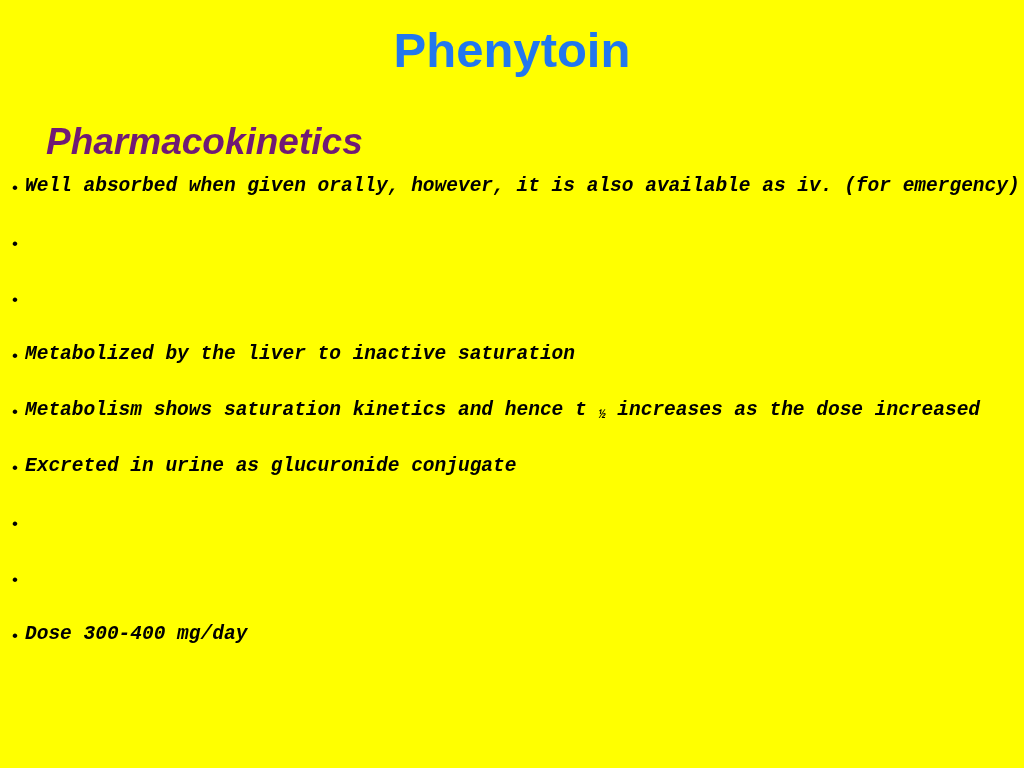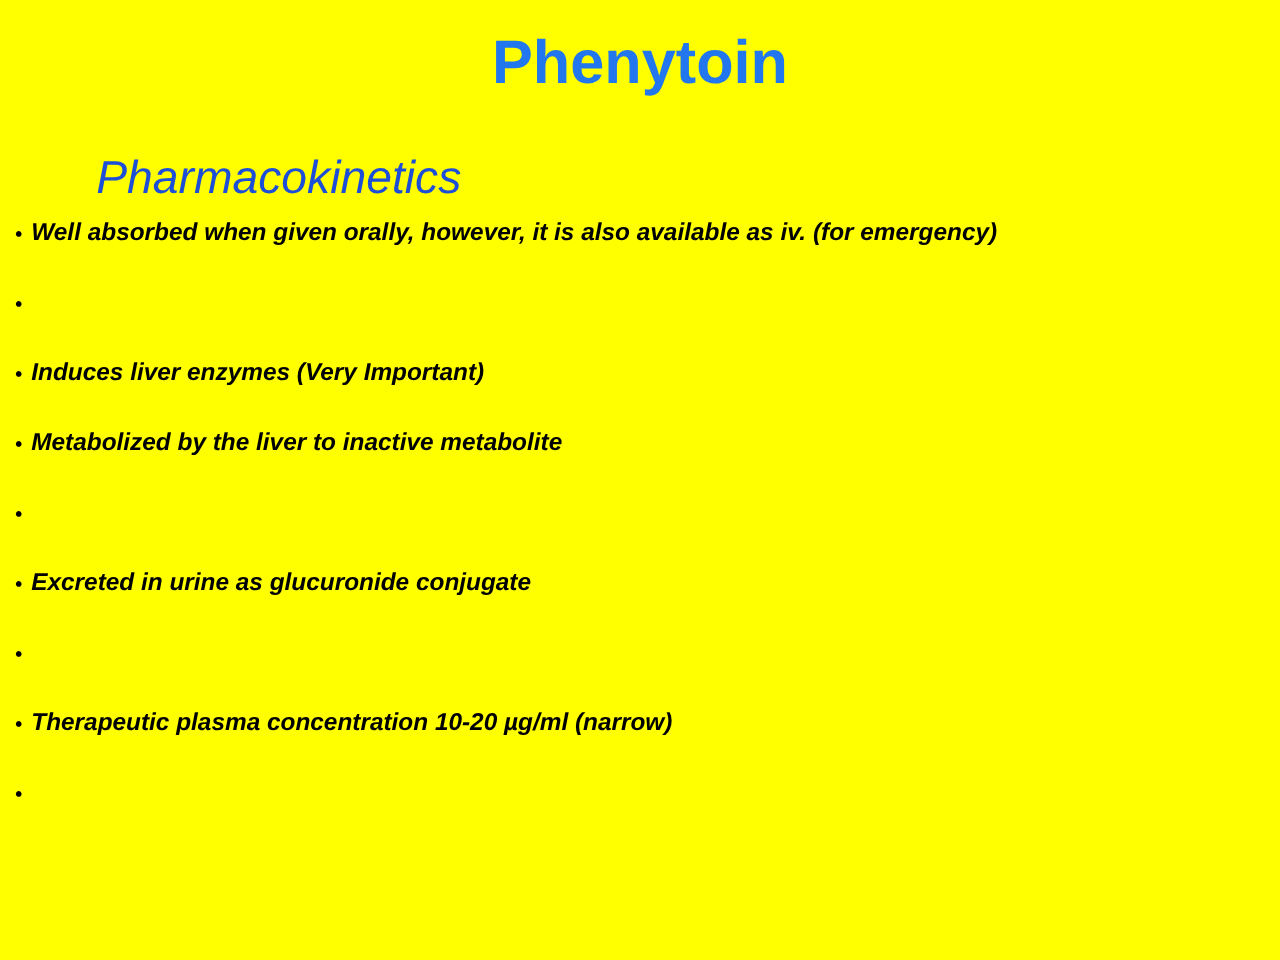--- a/index.html
+++ b/index.html
@@ -30,25 +30,24 @@
     color: #2277EE;
     font-size: 49px;
     font-weight: bold;
     font-style: normal;
     letter-spacing: 0px;
   }
   .section-heading {
     position: absolute;
     top: 121px;
     left: 46px;
-    color: #1d4ed8;
+    color: #701a75;
     font-size: 37px;
-    font-weight: normal;
+    font-weight: bold;
     font-style: italic;
-    margin-left: 31px;
   }
   .bullet-list {
     position: absolute;
     top: 170px;
     left: 12px;
     width: 1000px;
   }
   .bullet-item {
     display: flex;
     align-items: flex-start;
@@ -64,20 +63,21 @@
     flex: 0 0 13px;
   }
   .bullet-text {
     color: #000000;
     font-size: 19.5px;
     font-weight: bold;
     font-style: italic;
     line-height: 28px;
     padding-top: 2px;
     white-space: pre;
+    font-family: Liberation Mono, monospace;
   }
   .bullet-text sub {
     font-size: 12px;
     vertical-align: baseline;
     position: relative;
     top: 3px;
   }
 </style>
 </head>
 <body>
@@ -94,45 +94,45 @@
       <span class="bullet-marker">•</span>
       <span class="bullet-text">Well absorbed when given orally, however, it is also available as iv. (for emergency)</span>
     </div>
 
     <div class="bullet-item">
       <span class="bullet-marker">•</span>
     </div>
 
     <div class="bullet-item">
       <span class="bullet-marker">•</span>
-      <span class="bullet-text">Induces liver enzymes (Very Important)</span>
     </div>
 
     <div class="bullet-item">
       <span class="bullet-marker">•</span>
-      <span class="bullet-text">Metabolized by the liver to inactive metabolite</span>
+      <span class="bullet-text">Metabolized by the liver to inactive saturation</span>
     </div>
 
     <div class="bullet-item">
       <span class="bullet-marker">•</span>
+      <span class="bullet-text"><span>Metabolism shows saturation kinetics and hence t </span><sub>½</sub><span> increases as the dose increased</span></span>
     </div>
 
     <div class="bullet-item">
       <span class="bullet-marker">•</span>
       <span class="bullet-text">Excreted in urine as glucuronide conjugate</span>
     </div>
 
     <div class="bullet-item">
       <span class="bullet-marker">•</span>
     </div>
 
     <div class="bullet-item">
       <span class="bullet-marker">•</span>
-      <span class="bullet-text">Therapeutic plasma concentration 10-20 µg/ml (narrow)</span>
     </div>
 
     <div class="bullet-item">
       <span class="bullet-marker">•</span>
+      <span class="bullet-text">Dose 300-400 mg/day</span>
     </div>
 
   </div>
 
 </div>
 
 </body></html>

